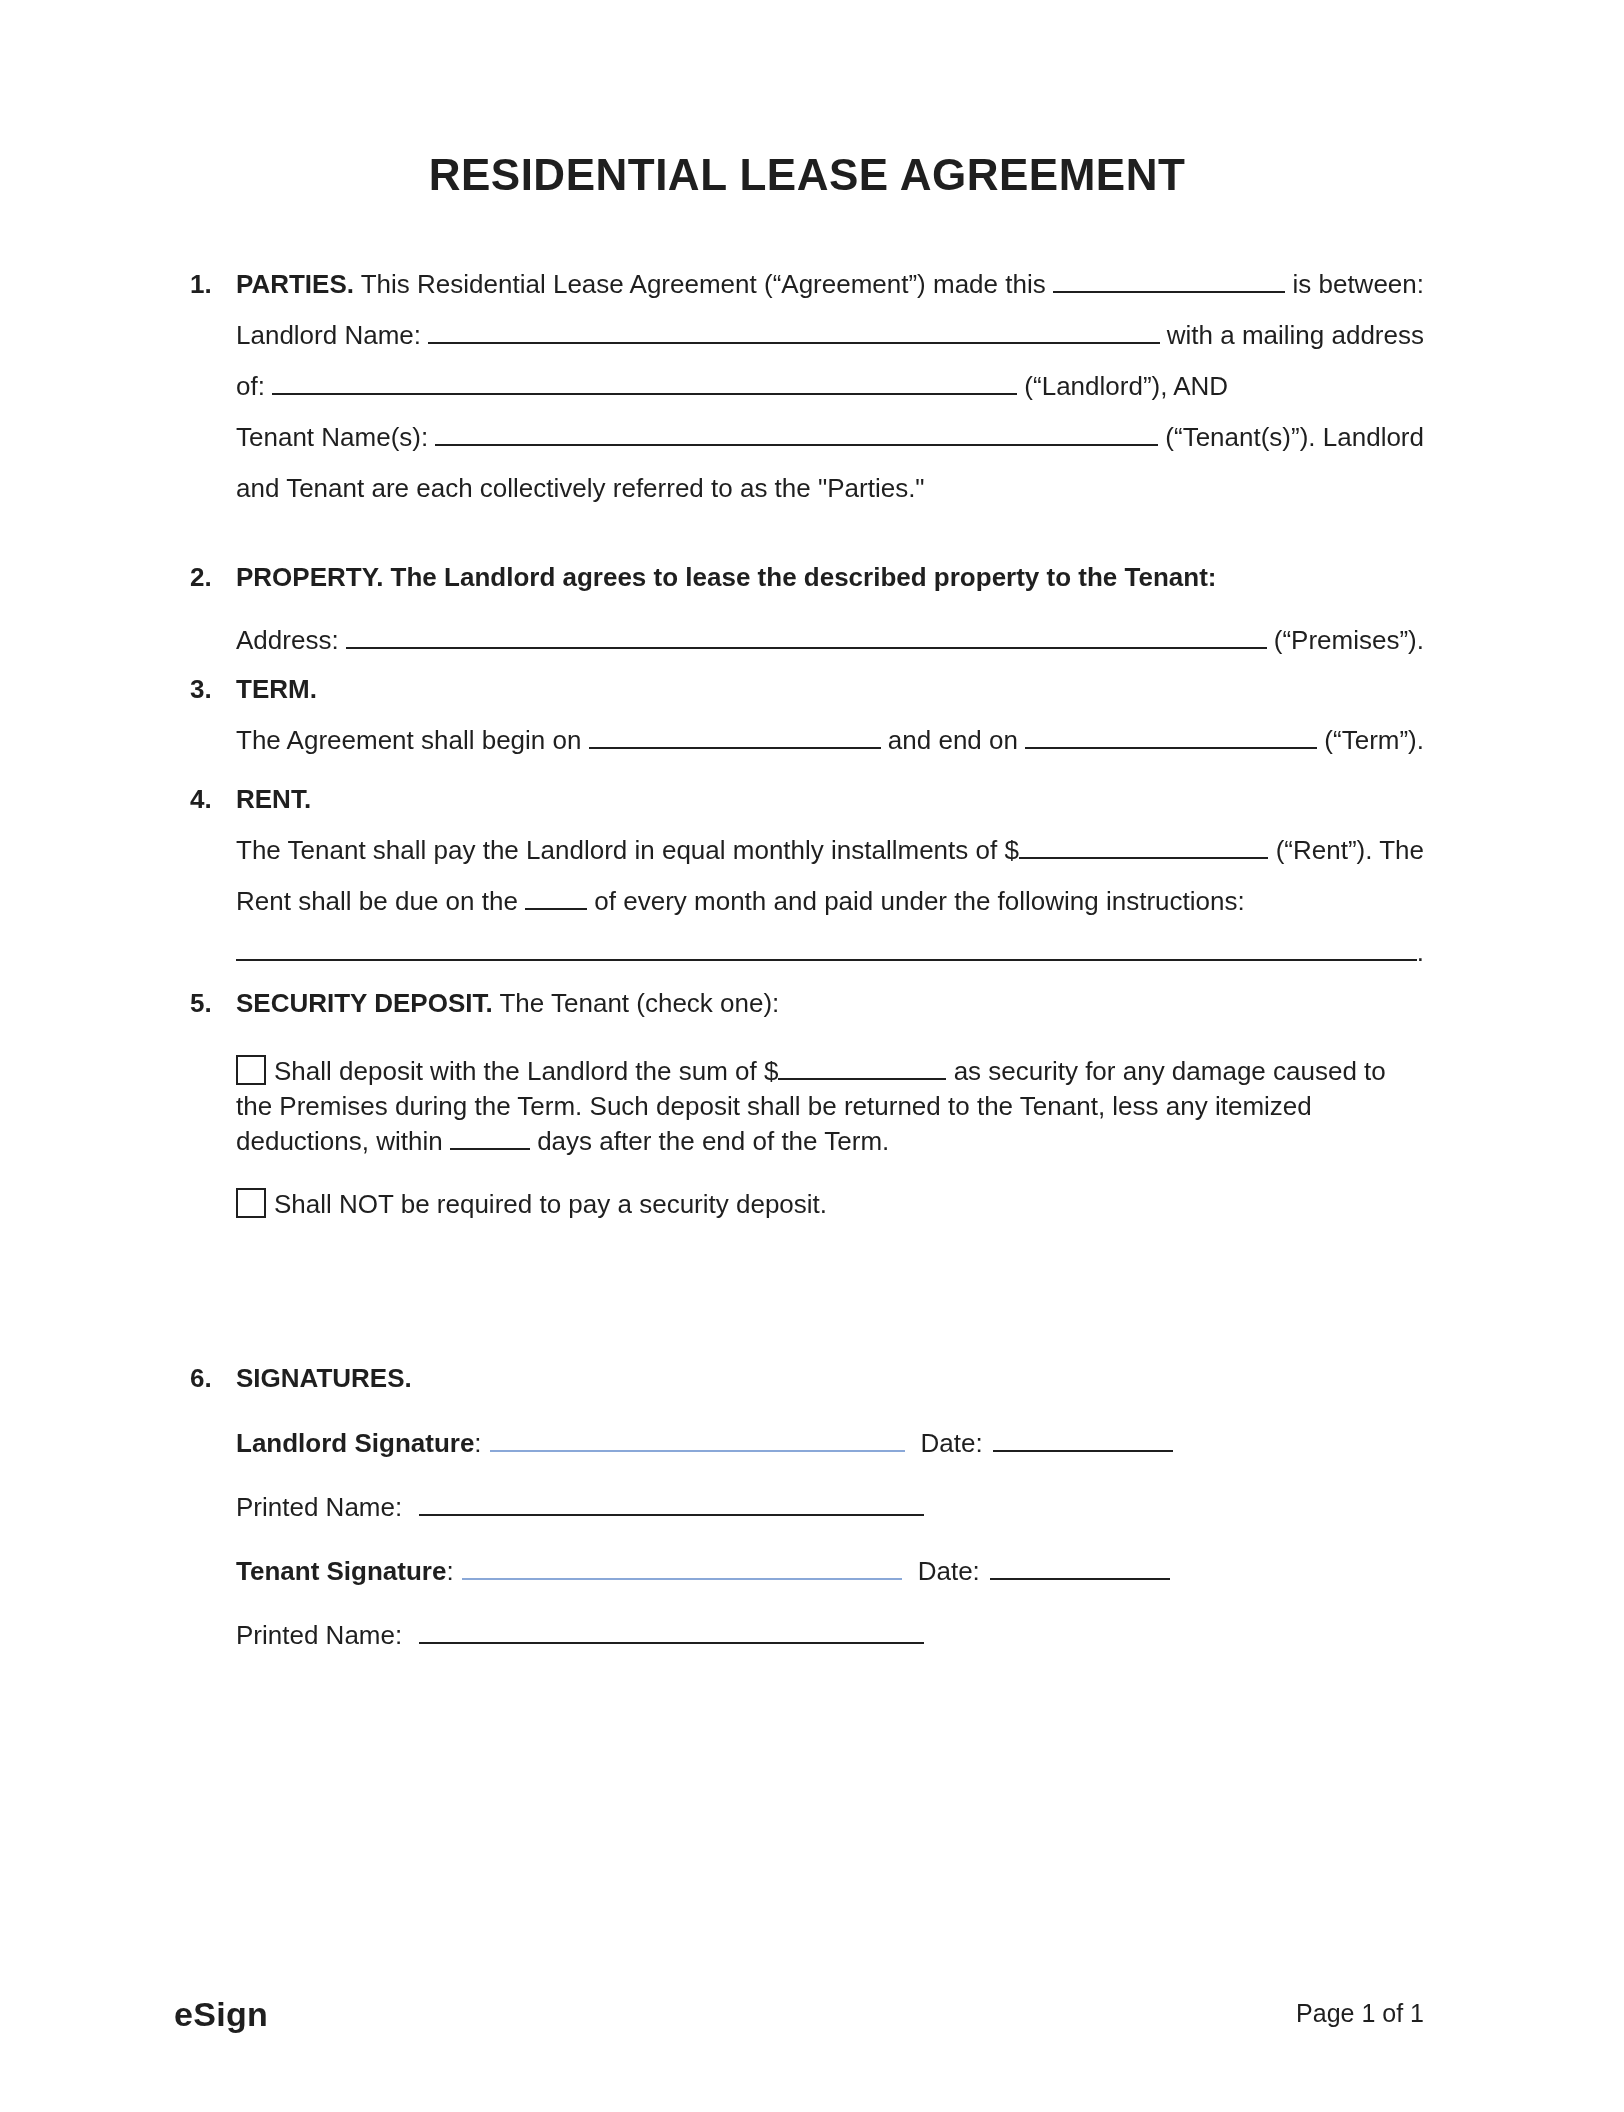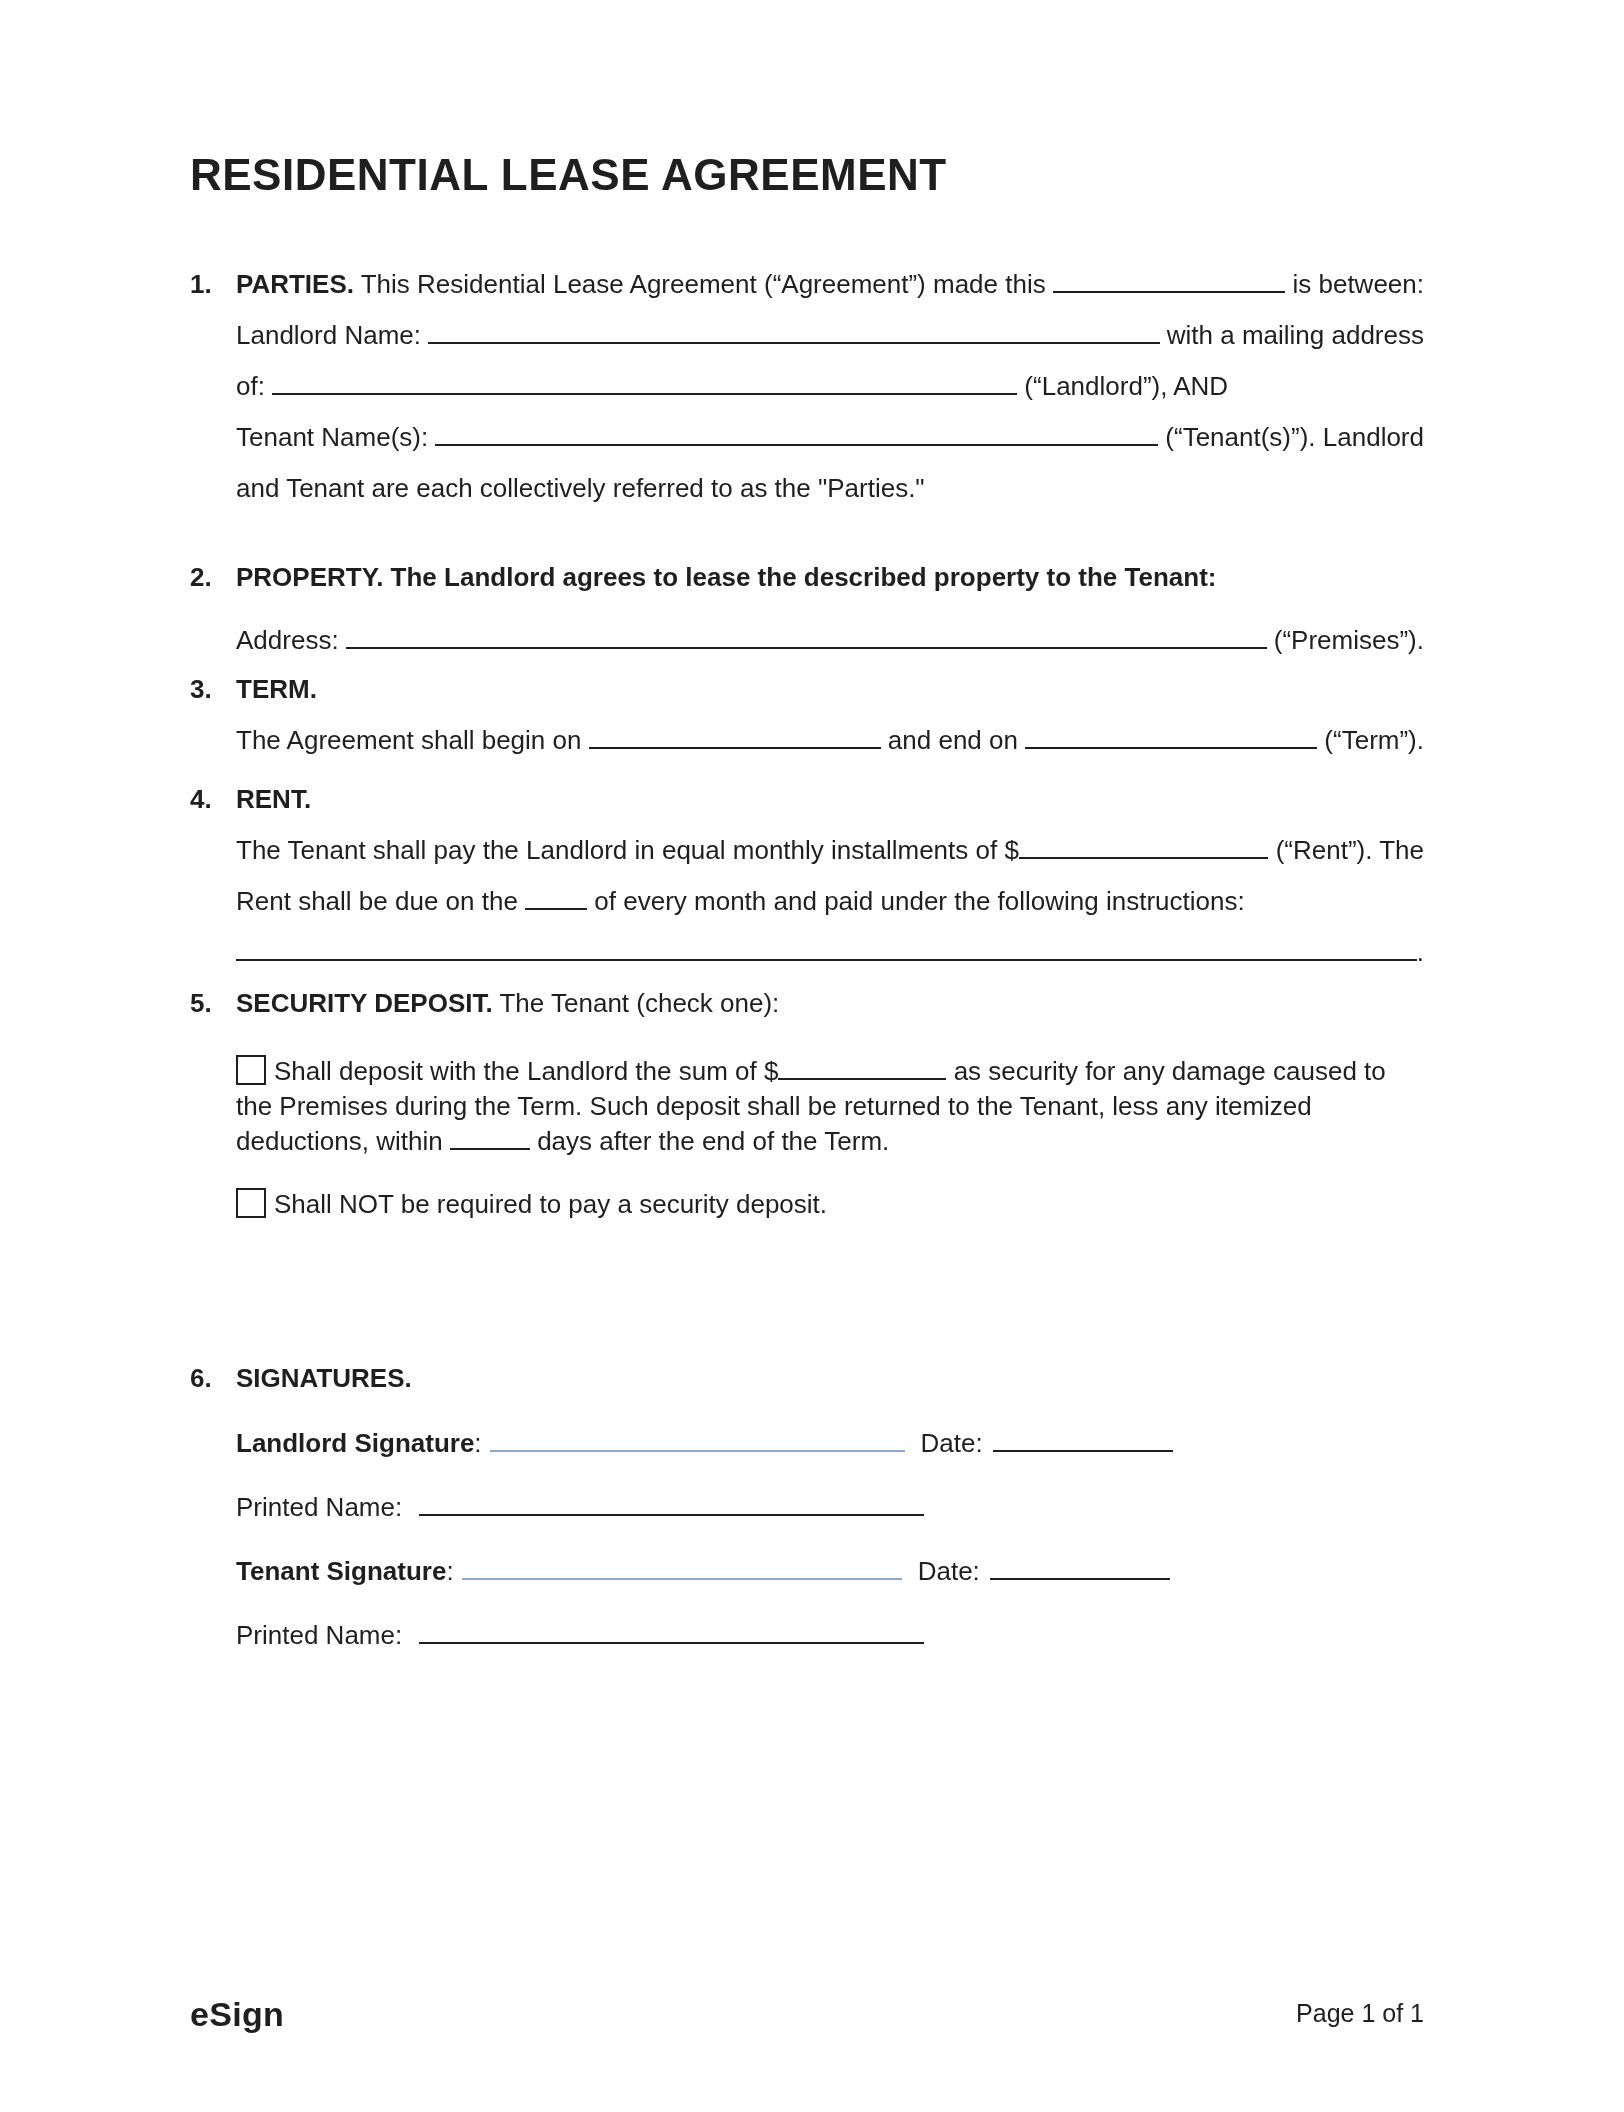--- a/index.html
+++ b/index.html
@@ -10,21 +10,21 @@
     background:#ffffff;
     box-sizing:border-box;
     padding:150px 200px 0 190px;
     font-family:"Liberation Sans", sans-serif;
     font-size:26px;
     color:var(--ink);
     overflow:hidden;
   }
   .title {
     margin:0 0 68px 0;
-    text-align:left;
+    text-align:center;
     font-size:44px;
     font-weight:bold;
     letter-spacing:0.5px;
   }
   .sec { display:flex; align-items:flex-start; }
   .num { flex:0 0 46px; width:46px; font-weight:bold; line-height:33px; }
   .bodycol { flex:1 1 auto; min-width:0; }
   .line { display:flex; align-items:baseline; line-height:33px; }
   .line > span { white-space:pre; }
   .line + .line { margin-top:18px;text-align:right; }
@@ -57,21 +57,21 @@
   
   .sigrow { display:flex; align-items:baseline; line-height:32px; margin-top:32px; }
   .sigrow > span { white-space:pre; }
   .sig-line { border-bottom:2px solid var(--sig); width:415px; margin-left:8px; }
   .sig-line.tenant { width:440px; }
   .date-label { margin-left:16px; }
   .date-blank { width:180px; margin-left:10px; }
   .printed-blank { width:505px; margin-left:10px; }
   
   .footer-brand {
-    position:absolute; left:190px; bottom:78px;
+    position:absolute; left:174px; bottom:78px;
     font-weight:bold; font-size:34px; letter-spacing:0.3px;
   }
   .footer-page {
     position:absolute; right:200px; bottom:84px;
     font-size:25px;
   }
 </style>
 </head>
 <body>
 

